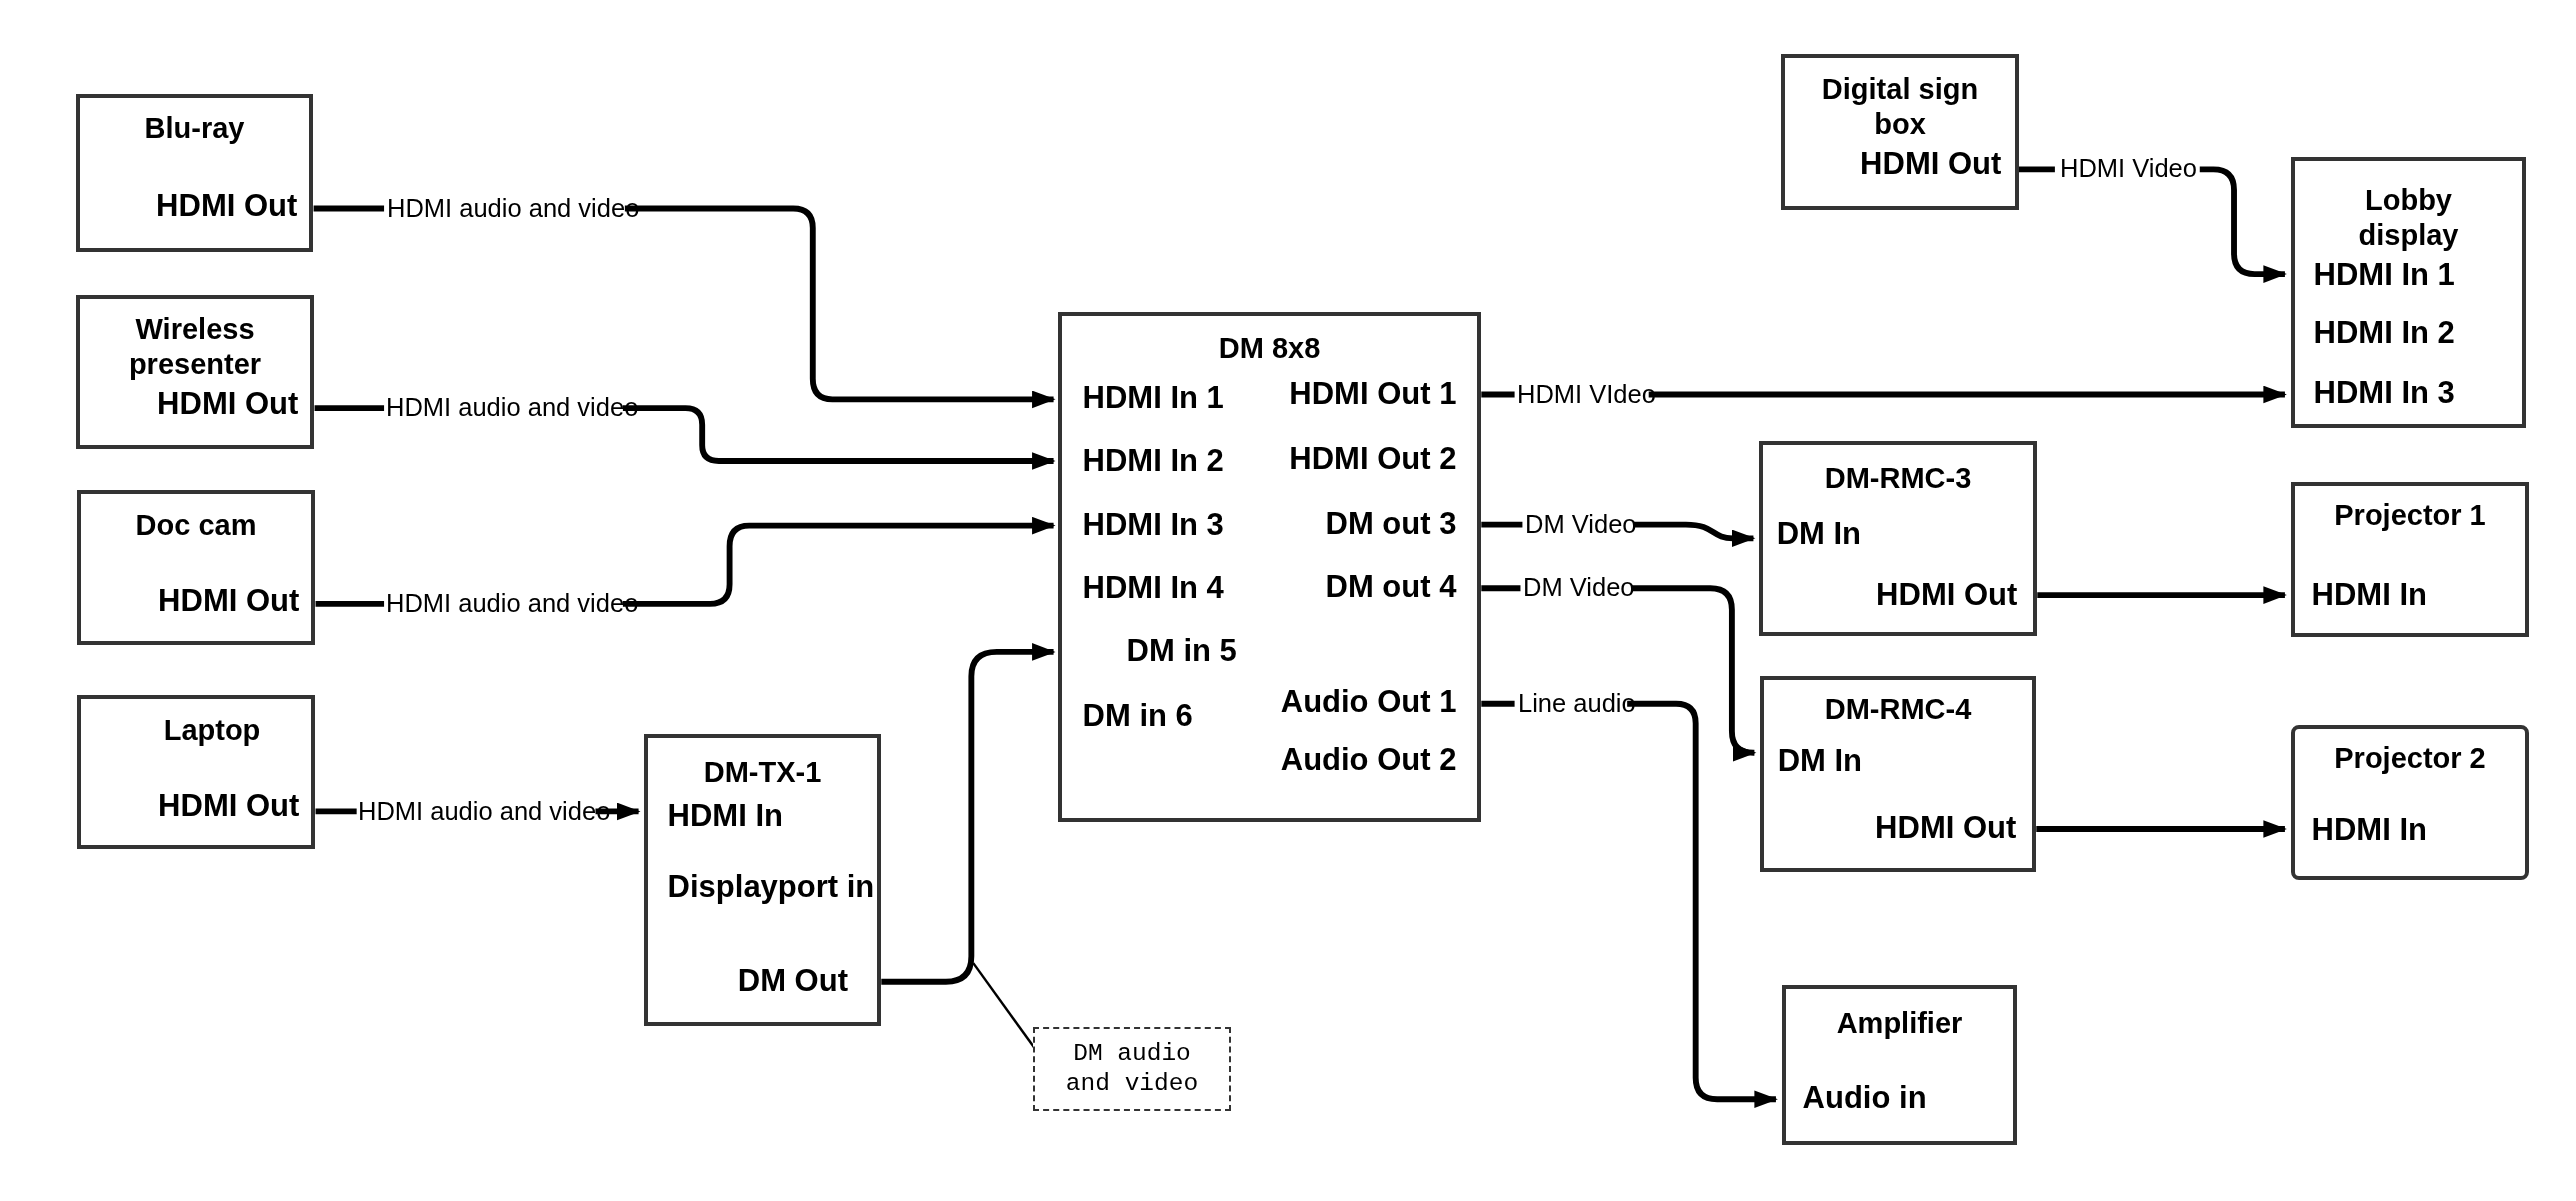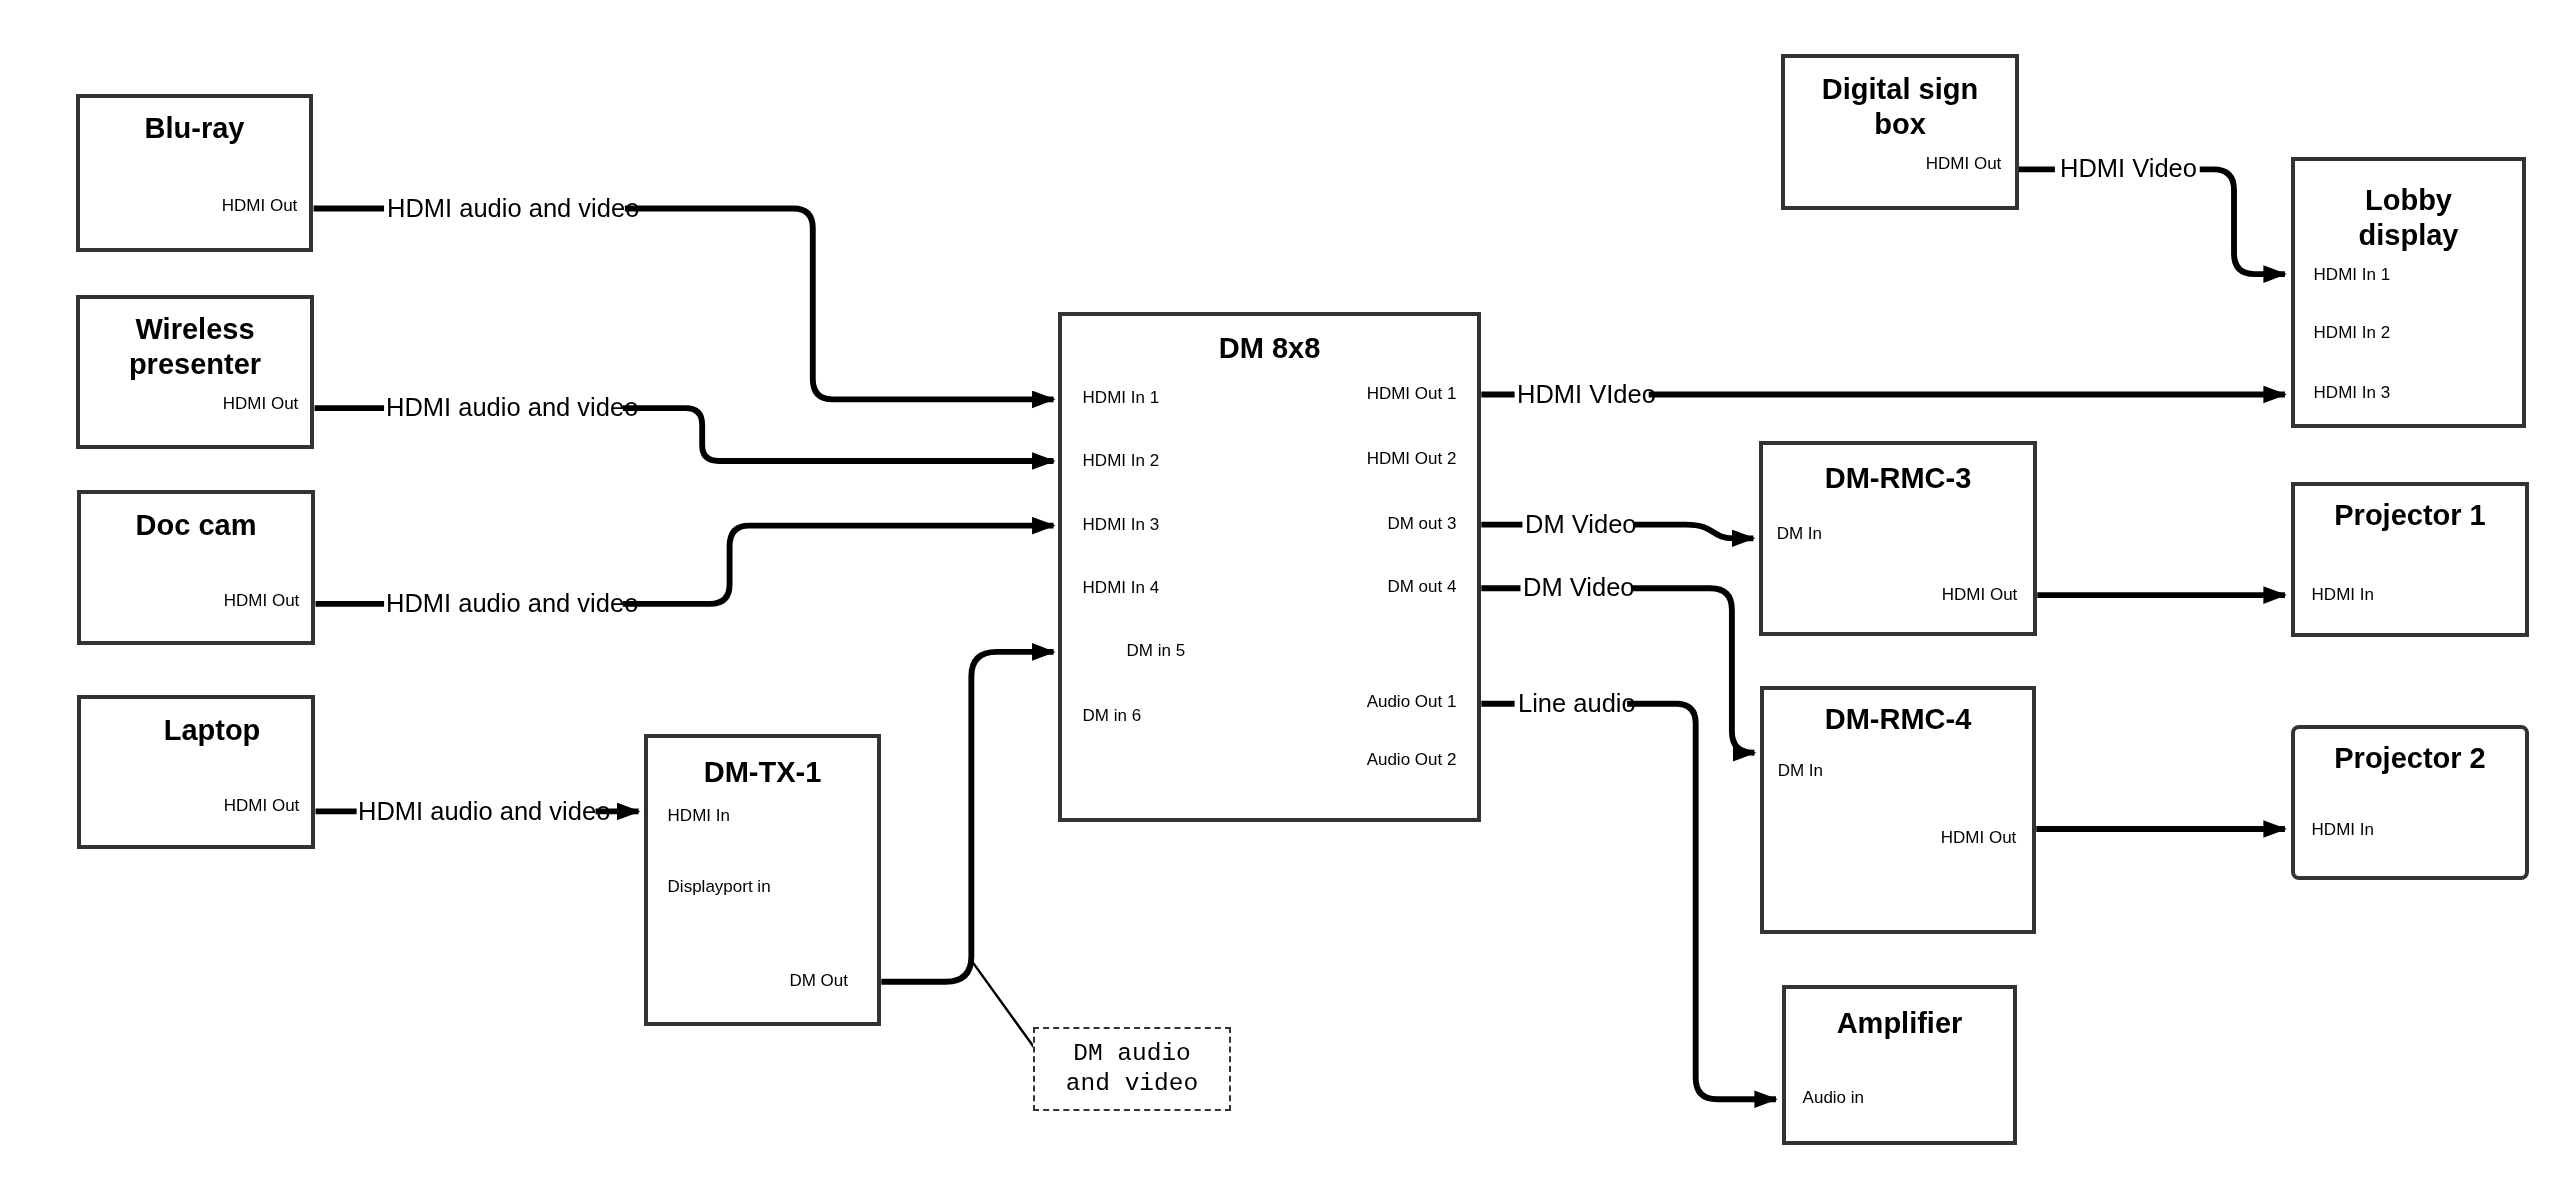--- a/index.html
+++ b/index.html
@@ -10,22 +10,22 @@
   #wires{position:absolute;left:0;top:0;width:2576px;height:1201px;}
   .node{
     position:absolute;border:4.9px solid #333333;background:#ffffff;
     box-sizing:border-box;
   }
   .node-title{
     position:absolute;left:0;right:0;margin:0 auto;text-align:center;
     font-weight:bold;font-size:29px;line-height:35px;
   }
   .port{
-    position:absolute;font-size:17px;line-height:25.5px;
-    transform:translateY(-50%);white-space:nowrap;
+    position:absolute;font-size:31px;line-height:25.5px;
+    transform:translateY(-50%);white-space:nowrap;font-weight:bold;
   }
   .edge-label{
     position:absolute;font-size:25.5px;line-height:25.5px;
     transform:translateY(-50%);text-align:center;white-space:nowrap;
   }
   .note{
     position:absolute;border:2px dashed #333333;background:#ffffff;
     box-sizing:border-box;display:flex;align-items:center;justify-content:center;
     text-align:center;font-size:24.5px;line-height:30px;font-family:Liberation Mono, monospace;
   }
@@ -149,21 +149,21 @@
     <div class="node-title" style="top:15.7px;">DM-RMC-3</div>
     <div class="port" style="left:13.7px;top:89px;">DM In</div>
     <div class="port" style="right:15.7px;top:150px;">HDMI Out</div>
   </div>
 
   <div class="node" style="left:2291px;top:482px;width:238px;height:155px;">
     <div class="node-title" style="top:11.7px;">Projector 1</div>
     <div class="port" style="left:16.6px;top:109px;">HDMI In</div>
   </div>
 
-  <div class="node" style="left:1760px;top:676px;width:276px;height:248px;margin-top:10px;">
+  <div class="node" style="left:1760px;top:676px;width:276px;height:196px;">
     <div class="node-title" style="top:11.7px;">DM-RMC-4</div>
     <div class="port" style="left:13.7px;top:81px;">DM In</div>
     <div class="port" style="right:15.7px;top:148px;">HDMI Out</div>
   </div>
 
   <div class="node" style="left:2291px;top:725px;width:238px;height:155px;border-radius:8px;">
     <div class="node-title" style="top:11.7px;">Projector 2</div>
     <div class="port" style="left:16.6px;top:101px;">HDMI In</div>
   </div>
 

